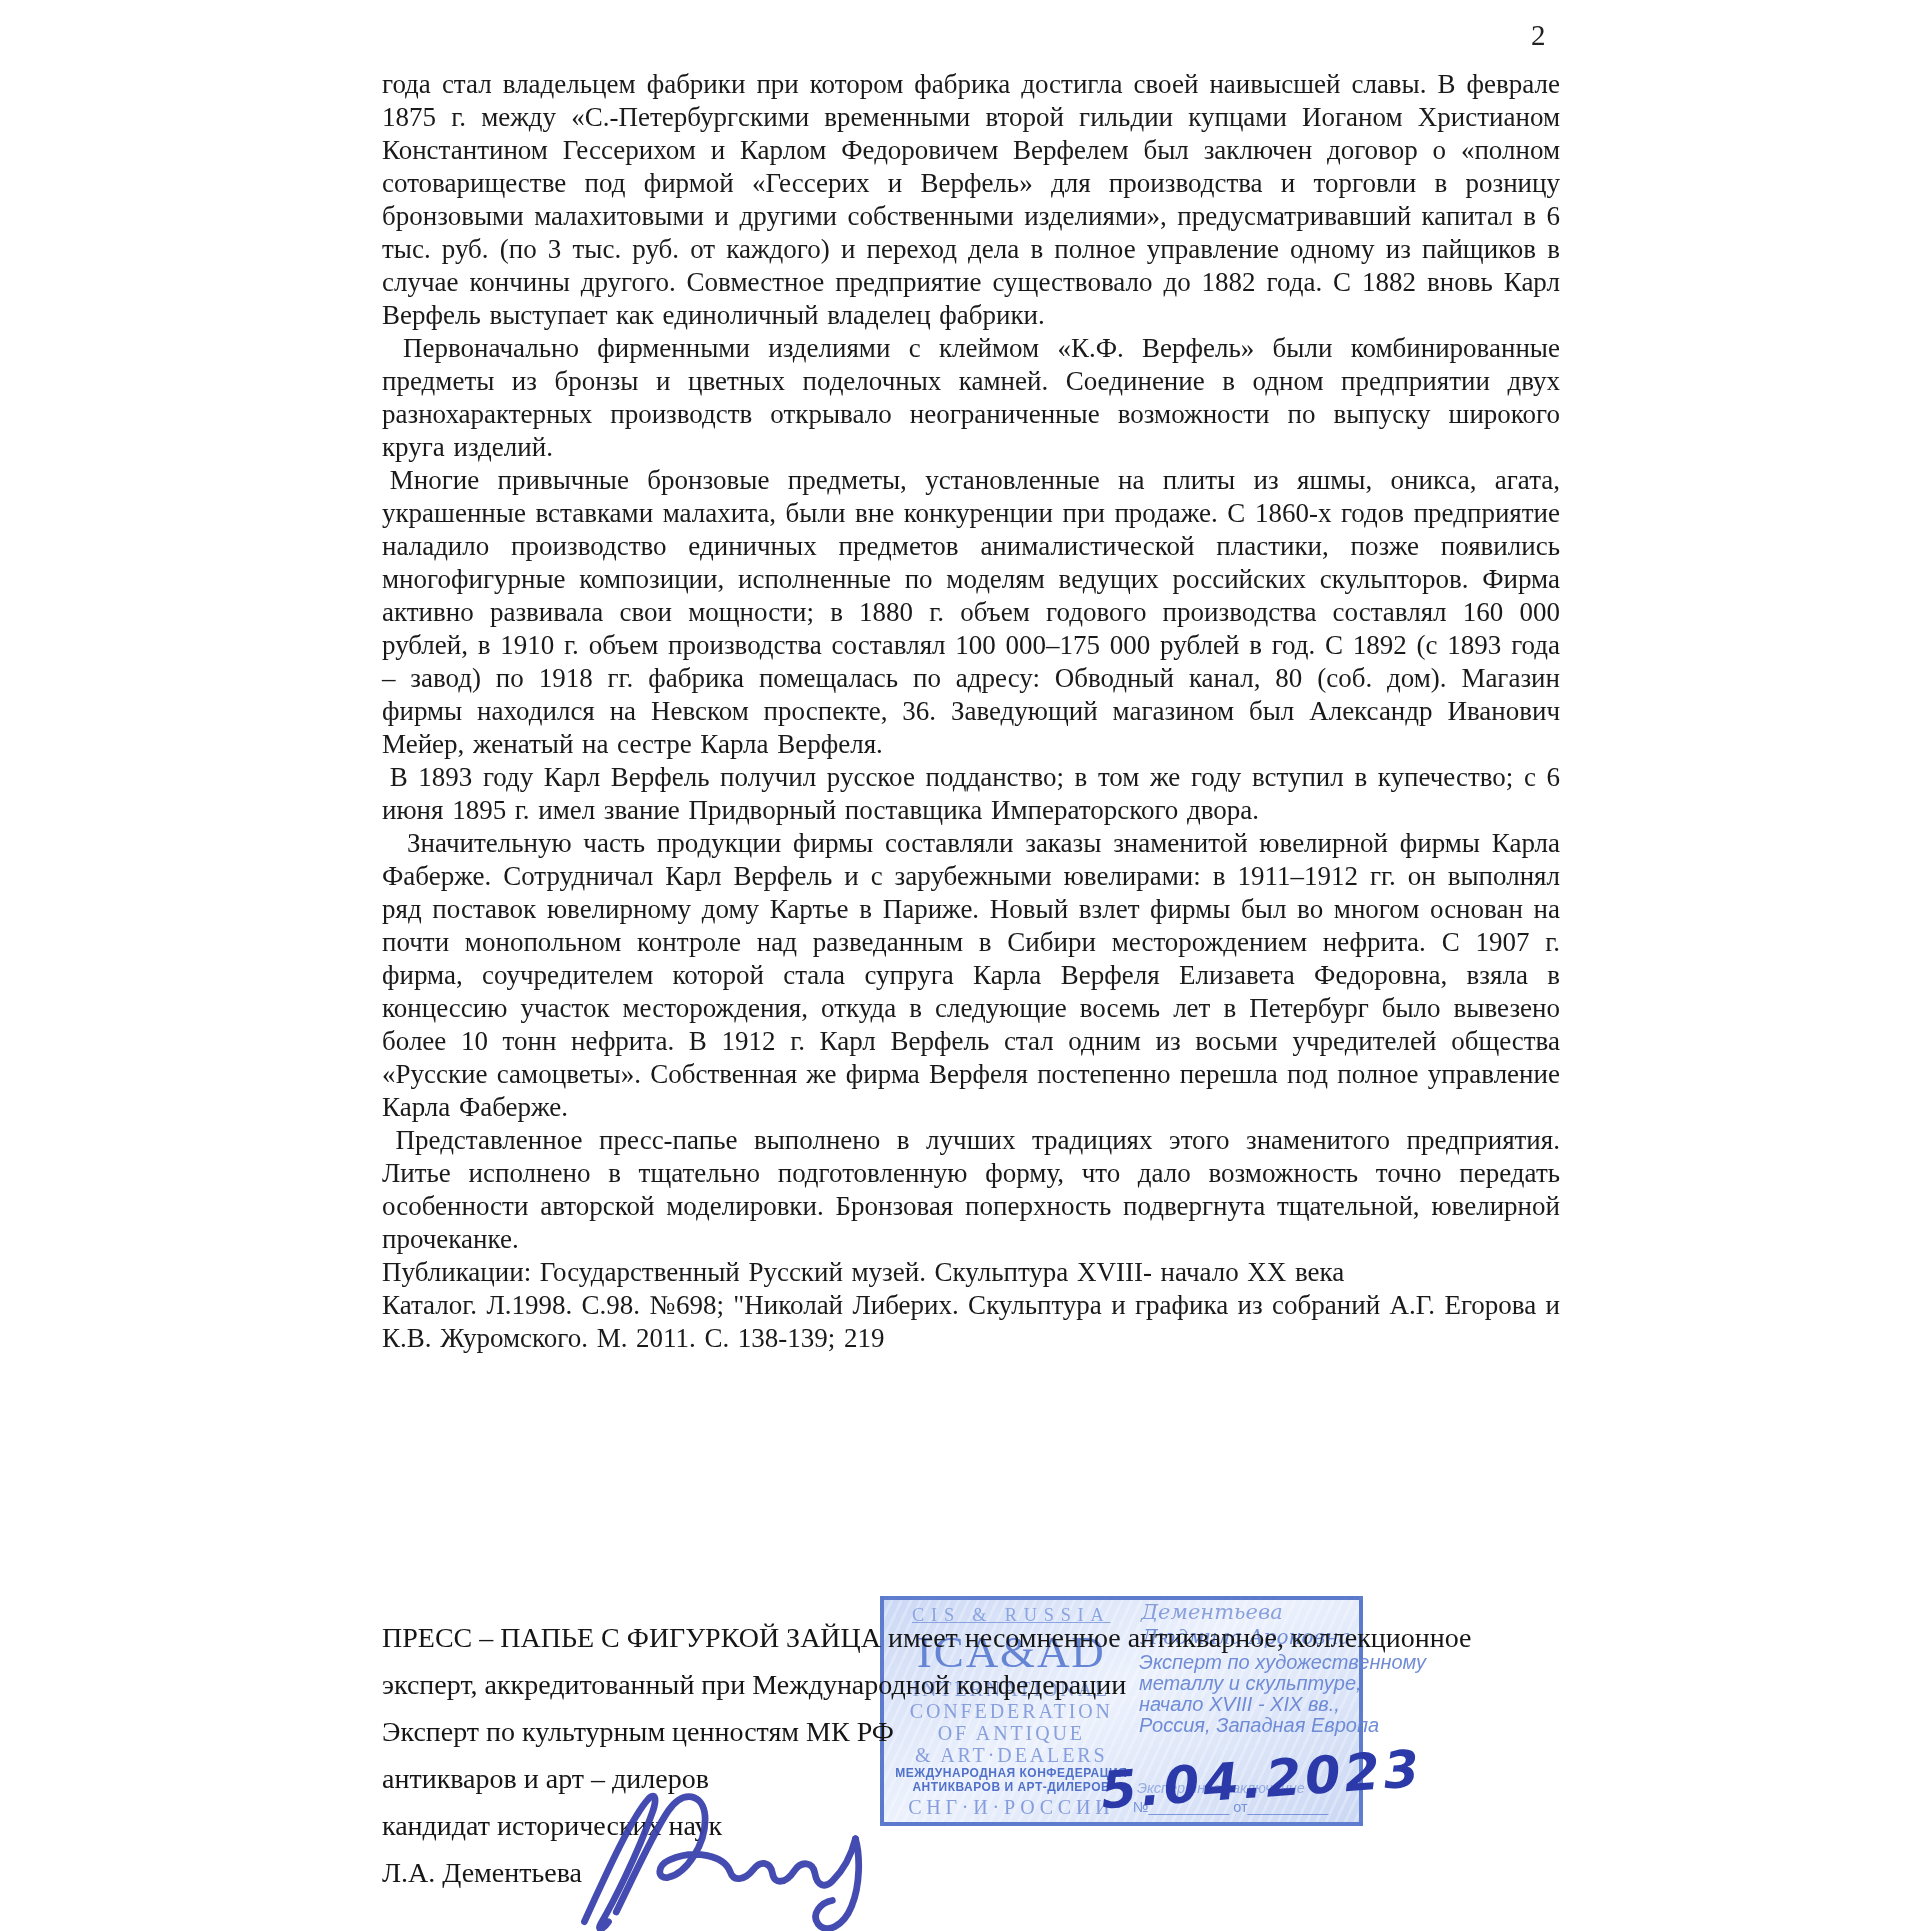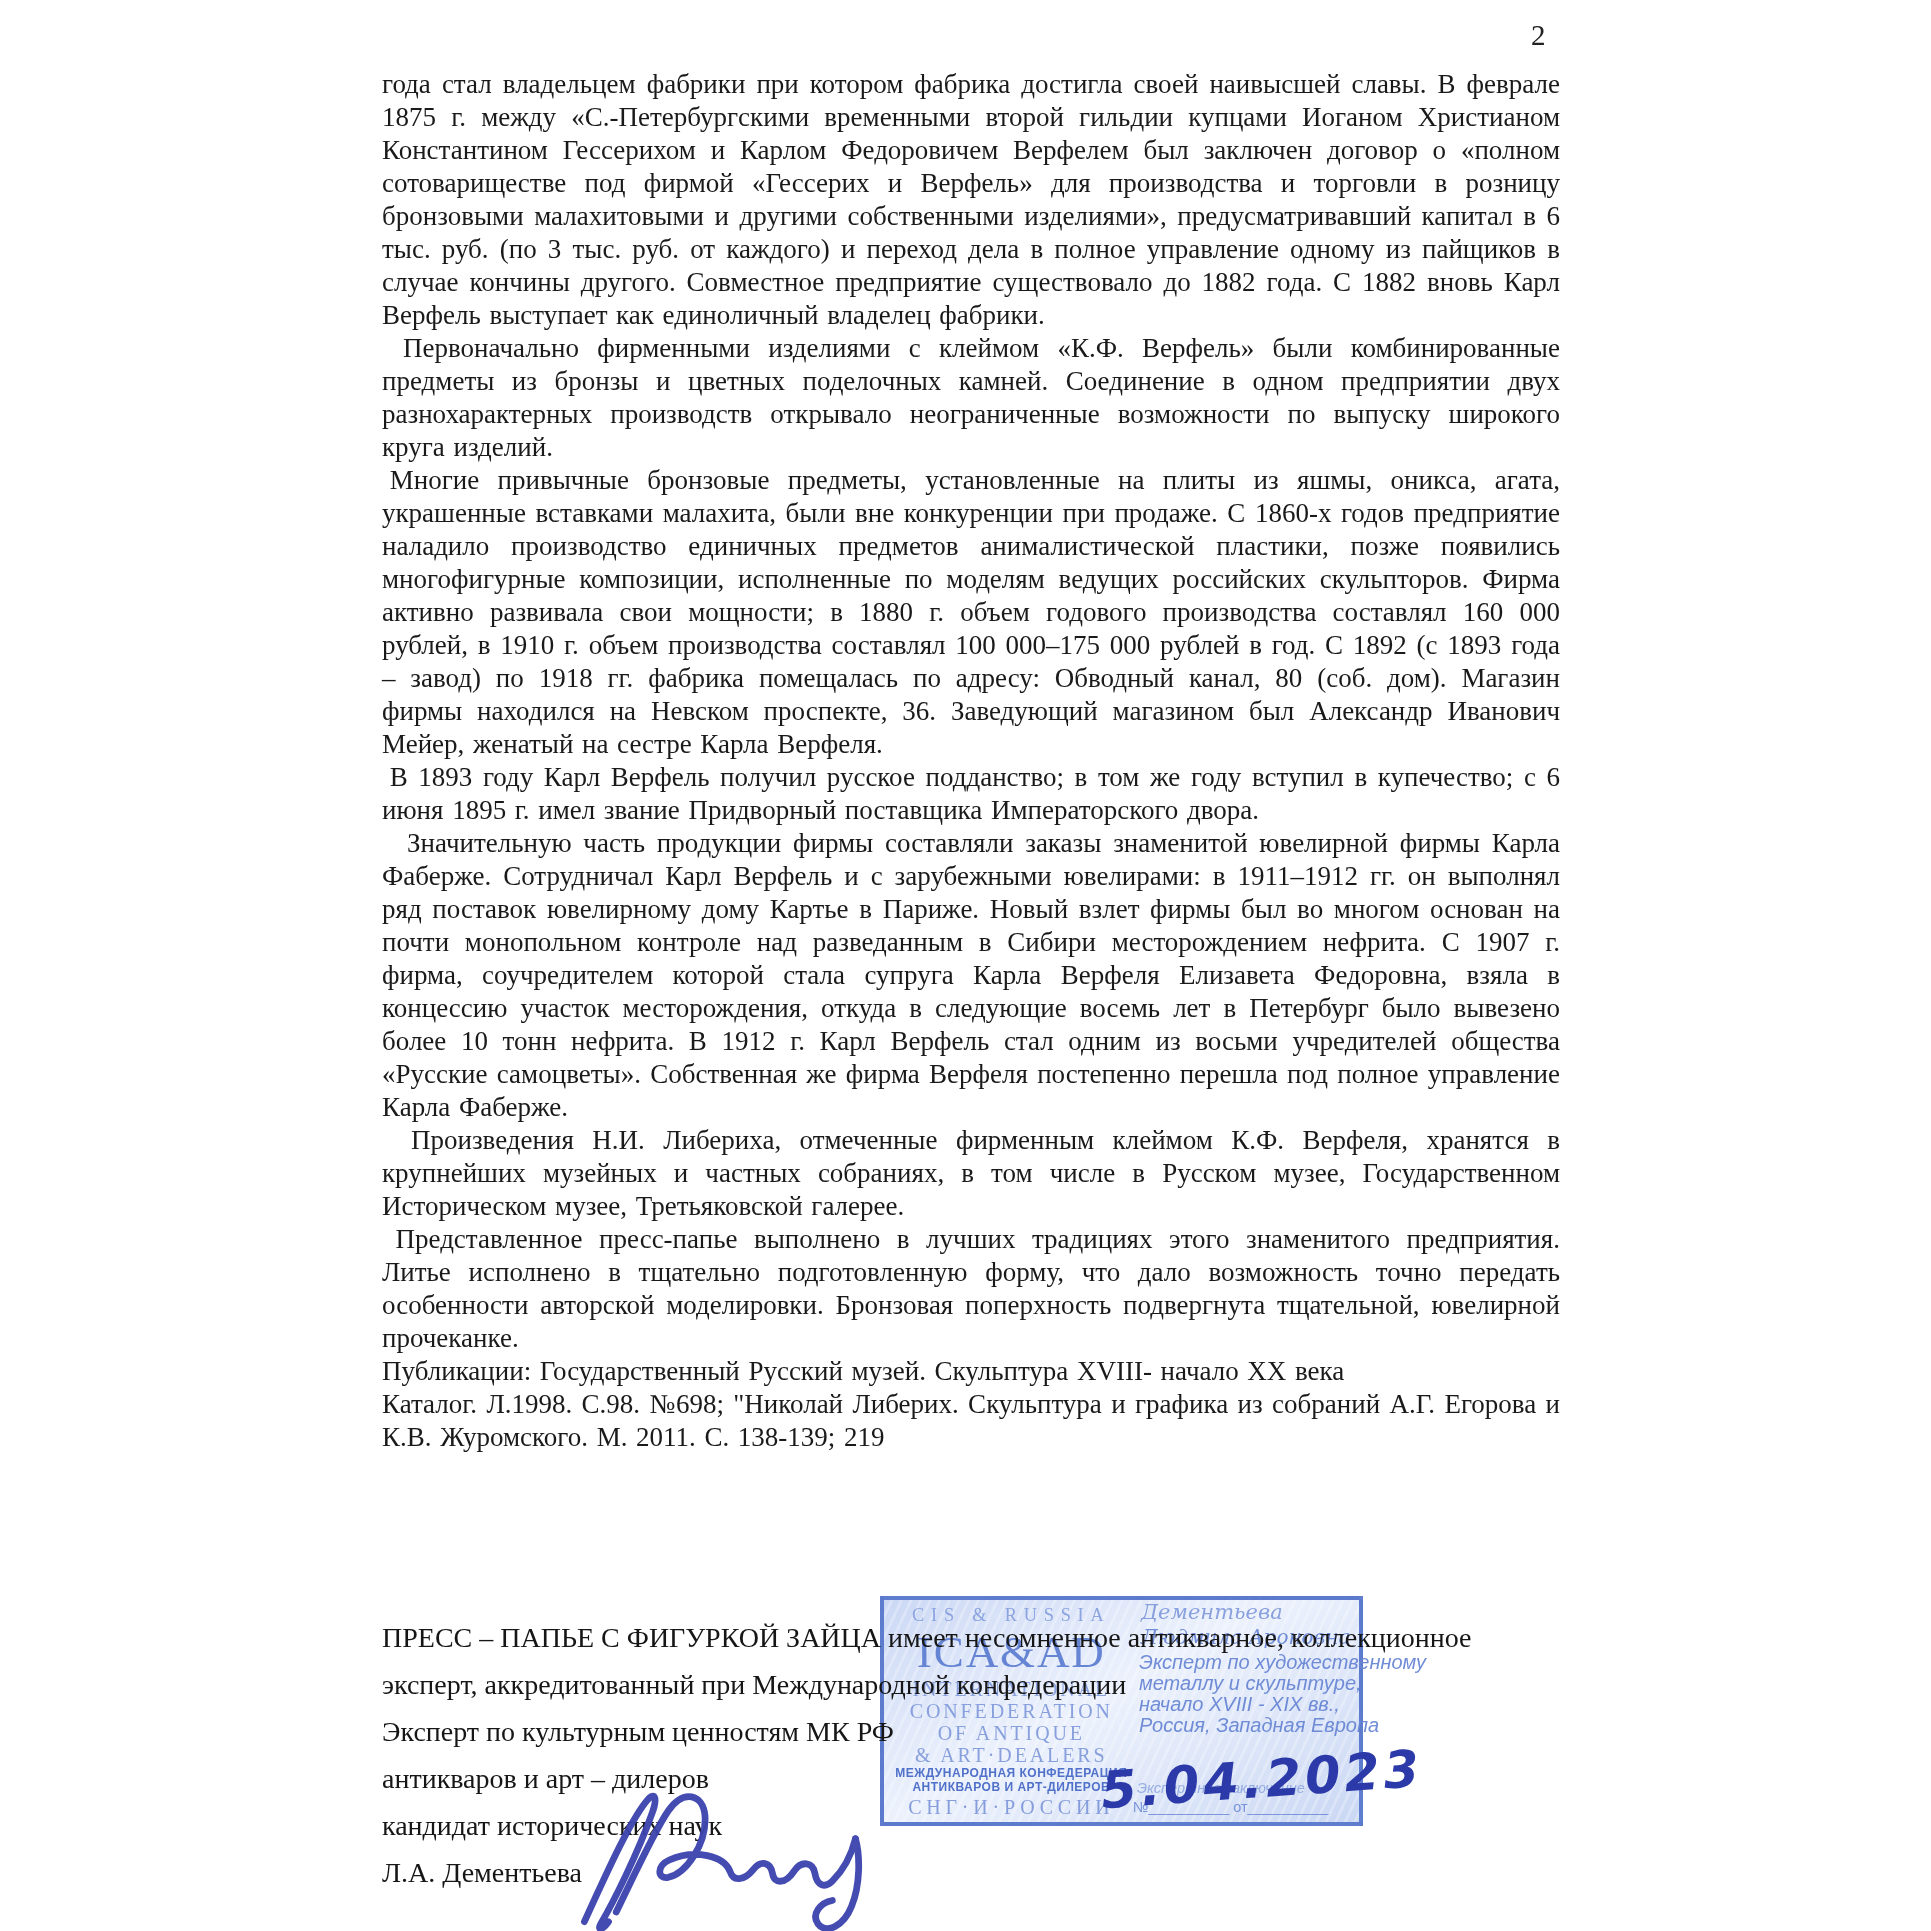--- a/index.html
+++ b/index.html
@@ -31,21 +31,21 @@
   .stamp {
     position:absolute; left:880px; top:1596px; width:475px; height:222px; z-index:1;
     border:4.8px solid rgba(70,105,197,0.85);
     background:
       repeating-linear-gradient(115deg, rgba(255,255,255,0) 0 5.8px, rgba(255,255,255,0.25) 5.8px 8.7px),
       linear-gradient(150deg, rgba(172,193,238,0.62), rgba(210,222,248,0.42) 45%, rgba(168,190,236,0.60));
   }
   .stamp * { position:absolute; margin:0; white-space:nowrap; }
   .st-left { left:5.8px; top:0; width:243px; height:100%; text-align:center; }
   .st-left * { position:static; display:block; }
-  .st-cis   { margin-top:4.8px;  font-size:18.3px; letter-spacing:6.8px;  color:rgba(125,152,220,0.85); font-family:"Liberation Serif",serif; }
+  .st-cis   { margin-top:4.8px;  font-size:18.3px; letter-spacing:6.8px;  color:rgba(125,152,220,0.85); font-family:"Liberation Serif",serif;text-decoration:underline; }
   .st-acro  { margin-top:0px;  font-size:45px; letter-spacing:1.9px;  color:rgba(95,126,210,0.95);  font-family:"Liberation Serif",serif; }
   .st-en    { font-size:20px;  letter-spacing:2.9px; line-height:22px; color:rgba(122,148,216,0.88); font-family:"Liberation Serif",serif; }
   .st-ru    { font-size:12px; font-weight:bold; line-height:14.5px; letter-spacing:0.5px; color:rgba(72,105,198,0.95); font-family:"Liberation Sans",sans-serif; }
   .st-cng   { font-size:20px; letter-spacing:4.8px; color:rgba(122,148,216,0.9); font-family:"Liberation Serif",serif; margin-top:1px; }
 
   .st-name1 { left:257px; top:0px;  font-size:21px; font-style:italic; color:rgba(112,140,214,0.8); font-family:"DejaVu Serif",serif; }
   .st-name2 { left:257px; top:25px; font-size:20px; font-style:italic; color:rgba(102,132,212,0.92); font-family:"DejaVu Serif",serif; }
   .st-exp   { left:255px; top:52px; line-height:21px; font-size:20px; font-style:italic;
               color:rgba(104,134,212,0.95); font-family:"Liberation Sans",sans-serif; }
   .st-exp span { position:static; display:block; }
@@ -66,21 +66,20 @@
 <div class="page">
 
   <div class="pg-num">2</div>
 
   <div class="body-text">
     <p>года стал владельцем фабрики при котором фабрика достигла своей наивысшей славы. В феврале 1875 г. между «С.-Петербургскими временными второй гильдии купцами Иоганом Христианом Константином Гессерихом и Карлом Федоровичем Верфелем был заключен договор о «полном сотовариществе под фирмой «Гессерих и Верфель» для производства и торговли в розницу бронзовыми малахитовыми и другими собственными изделиями», предусматривавший капитал в 6 тыс. руб. (по 3 тыс. руб. от каждого) и переход дела в полное управление одному из пайщиков в случае кончины другого.  Совместное предприятие существовало до 1882 года. С 1882 вновь Карл Верфель выступает как единоличный владелец фабрики.</p>
     <p class="ind-22">Первоначально фирменными изделиями с клеймом «К.Ф. Верфель» были комбинированные предметы из бронзы и цветных поделочных камней. Соединение в одном предприятии двух разнохарактерных производств открывало неограниченные возможности по выпуску широкого круга изделий.</p>
     <p class="ind-8">Многие привычные бронзовые предметы, установленные на плиты из яшмы, оникса, агата, украшенные вставками малахита, были вне конкуренции при продаже. С 1860-х годов предприятие наладило производство единичных предметов анималистической пластики, позже появились многофигурные композиции, исполненные по моделям ведущих российских скульпторов. Фирма активно развивала свои мощности; в 1880 г. объем годового производства составлял 160 000 рублей,  в 1910 г. объем производства составлял 100 000–175 000 рублей в год.  С 1892 (с 1893 года – завод) по 1918 гг. фабрика помещалась по адресу: Обводный канал, 80 (соб. дом). Магазин фирмы находился на Невском проспекте, 36.  Заведующий магазином был Александр Иванович Мейер, женатый на сестре Карла Верфеля.</p>
     <p class="ind-8">В 1893 году Карл Верфель получил русское подданство; в том же году вступил в купечество; с 6 июня 1895 г.  имел звание Придворный поставщика Императорского двора.</p>
     <p class="ind-26">Значительную часть продукции фирмы составляли заказы знаменитой ювелирной фирмы Карла Фаберже. Сотрудничал Карл Верфель и с зарубежными ювелирами: в 1911–1912 гг. он выполнял ряд поставок ювелирному дому Картье в Париже. Новый взлет фирмы был во многом основан на почти монопольном контроле над разведанным в Сибири месторождением нефрита. С 1907 г. фирма, соучредителем которой стала супруга Карла Верфеля Елизавета Федоровна, взяла в концессию участок месторождения, откуда в следующие восемь лет в Петербург было вывезено более 10 тонн нефрита.  В 1912 г. Карл Верфель стал одним из восьми учредителей общества «Русские самоцветы». Собственная же фирма Верфеля постепенно перешла под полное управление Карла Фаберже.</p>
-    <p class="ind-30">Произведения Н.И. Либериха, отмеченные фирменным клеймом К.Ф. Верфеля, хранятся в крупнейших музейных и частных собраниях, в том числе в Русском музее, Государственном Историческом музее, Третьяковской галерее.</p>
     <p class="ind-14">Представленное пресс-папье выполнено в лучших традициях этого знаменитого предприятия. Литье исполнено в тщательно подготовленную форму, что дало возможность точно передать особенности авторской моделировки. Бронзовая поперхность подвергнута тщательной, ювелирной прочеканке.</p>
     <p>Публикации: Государственный Русский музей. Скульптура XVIII- начало XX века</p>
     <p>Каталог. Л.1998. С.98. №698;  "Николай Либерих. Скульптура и графика из собраний А.Г. Егорова и К.В. Журомского. М.  2011. С. 138-139; 219</p>
   </div>
 
   <div class="stamp">
     <div class="st-left">
       <div class="st-cis">CIS &amp; RUSSIA</div>
       <div class="st-acro">ICA&amp;AD</div>
       <div class="st-en">INTERNATIONAL</div>

